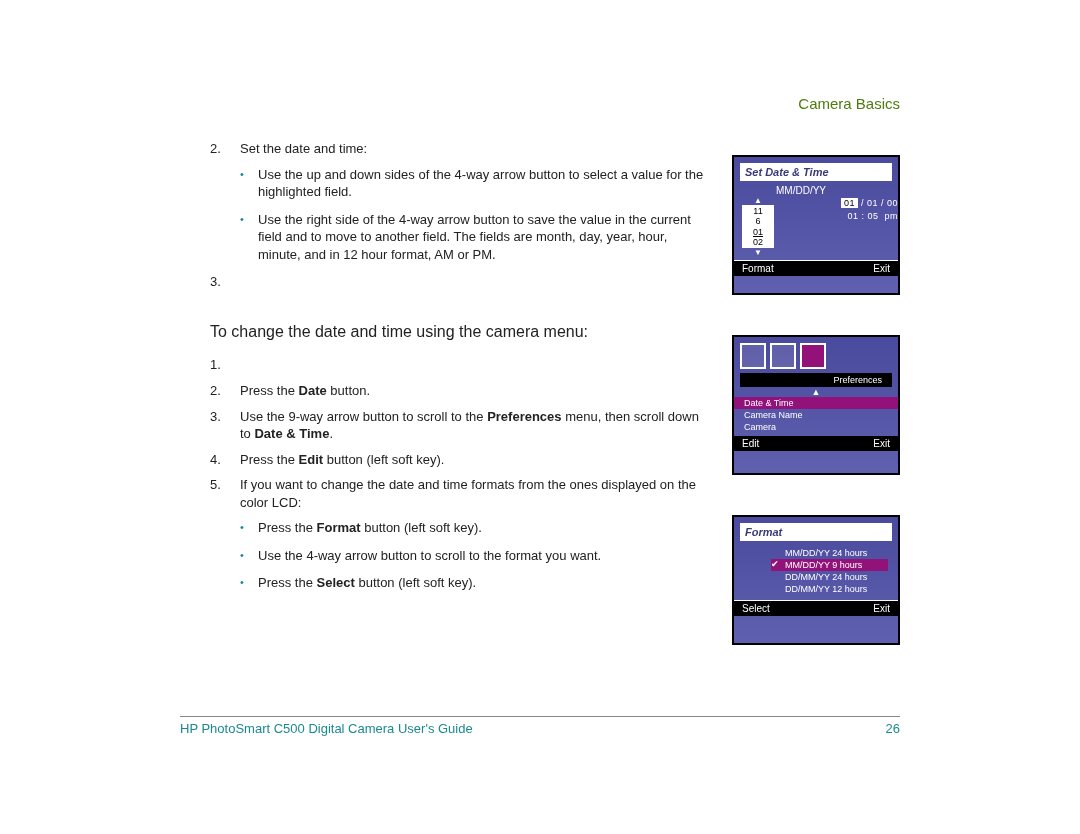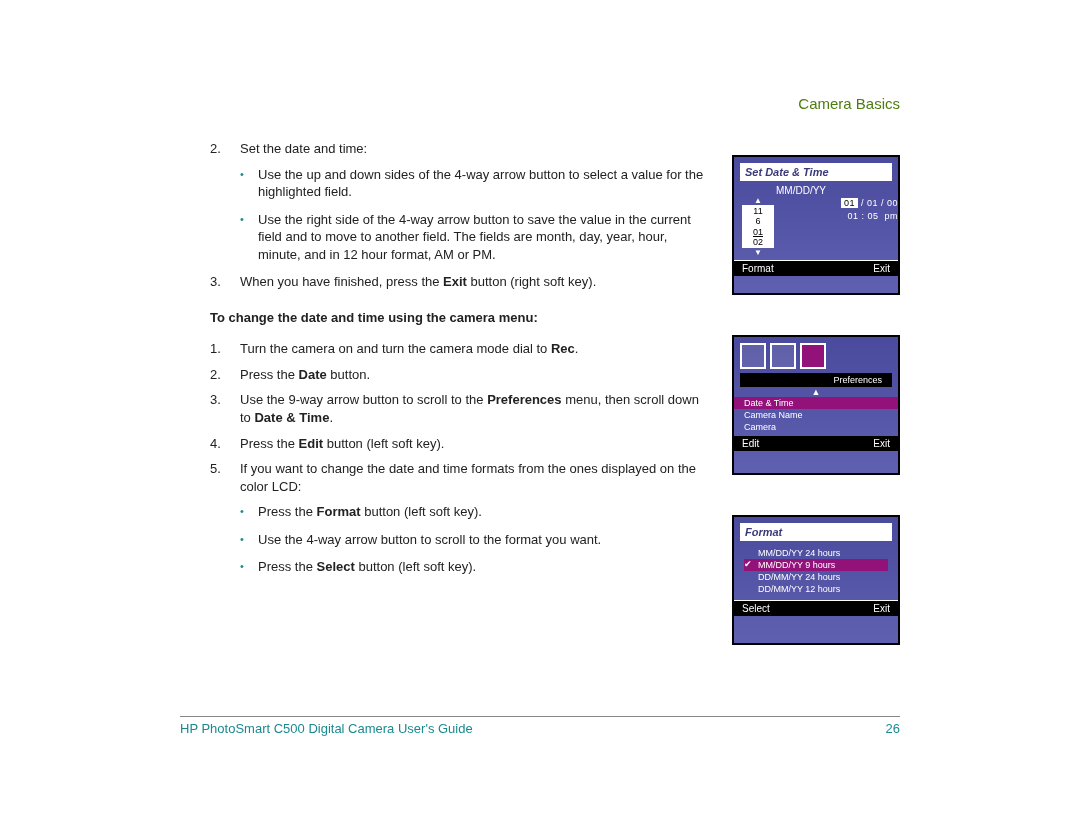--- a/index.html
+++ b/index.html
@@ -31,21 +31,21 @@
     font-size: 13px;
     color: #222;
     line-height: 1.35;
   }
   .num-item { display: flex; margin-bottom: 8px; }
   .num-item .n { width: 30px; flex-shrink:0; }
   .bullets { margin-left: 30px; }
   .bullet { display:flex; margin-bottom: 10px; }
   .bullet .dot { color:#1b8a8f; width:18px; flex-shrink:0; font-size:11px; line-height:1.6; }
   .bullet .t { flex:1; }
-  .subhead { font-weight: bold; margin: 18px 0 14px 0; font-size:13px; }
+  .subhead { font-weight: normal; margin: 30px 0 14px 0; font-size:16px; }
   .bold { font-weight: bold; }
   .footer {
     position: absolute;
     bottom: 98px;
     left: 180px;
     right: 180px;
     border-top: 1px solid #888;
     padding-top: 4px;
     display:flex;
     justify-content: space-between;
@@ -98,21 +98,21 @@
   .shot .bottombar { display:flex; justify-content:space-between; background:#000; padding:2px 8px; font-size:10px; }
 
   .shot2 .icons { display:flex; gap:4px; padding:6px 6px 4px 6px; }
   .shot2 .ico { width:22px; height:22px; border:2px solid #fff; background:rgba(255,255,255,0.12); position:relative; }
   .shot2 .ico.sel { background:#92127a; }
   .shot2 .prefbtn { background:#000; color:#fff; text-align:right; padding:2px 10px; margin:0 6px; font-size:9px; }
   .shot2 .arrow { text-align:center; font-size:9px; color:#fff; }
   .shot2 .optrow { padding:1px 10px; font-size:9px; color:#fff; }
   .shot2 .optrow.hi { background:#92127a; }
 
-  .shot3 .body { padding: 4px 10px 2px 10px; }
+  .shot3 .body { padding: 4px 10px 2px 10px; margin-left: 27px; }
   .shot3 .frow { font-size:9px; padding:1px 0 1px 14px; position:relative; }
   .shot3 .frow.hi { background:#92127a; }
   .shot3 .frow .chk { position:absolute; left:0; top:0; }
 
 </style>
 </head>
 <body>
 
 <div class="page">
 
@@ -131,28 +131,26 @@
           <div class="t">Use the up and down sides of the 4-way arrow button to select a value for the highlighted field.</div>
         </div>
       <div class="bullet">
           <div class="dot">•</div>
           <div class="t">Use the right side of the 4-way arrow button to save the value in the current field and to move to another field. The fields are month, day, year, hour, minute, and in 12 hour format, AM or PM.</div>
         </div>
     </div>
 
     <div class="num-item">
       <div class="n">3.</div>
-      <div><span>When you have finished, press the </span><span class="bold">Exit</span><span> button (right soft key).</span></div>
     </div>
 
     <div class="subhead">To change the date and time using the camera menu:</div>
 
     <div class="num-item">
       <div class="n">1.</div>
-      <div><span>Turn the camera on and turn the camera mode dial to </span><span class="bold">Rec</span><span>.</span></div>
     </div>
     <div class="num-item">
       <div class="n">2.</div>
       <div><span>Press the </span><span class="bold">Date</span><span> button.</span></div>
     </div>
     <div class="num-item">
       <div class="n">3.</div>
       <div><span>Use the 9-way arrow button to scroll to the </span><span class="bold">Preferences</span><span> menu, then scroll down to </span><span class="bold">Date &amp; Time</span><span>.</span></div>
     </div>
     <div class="num-item">

